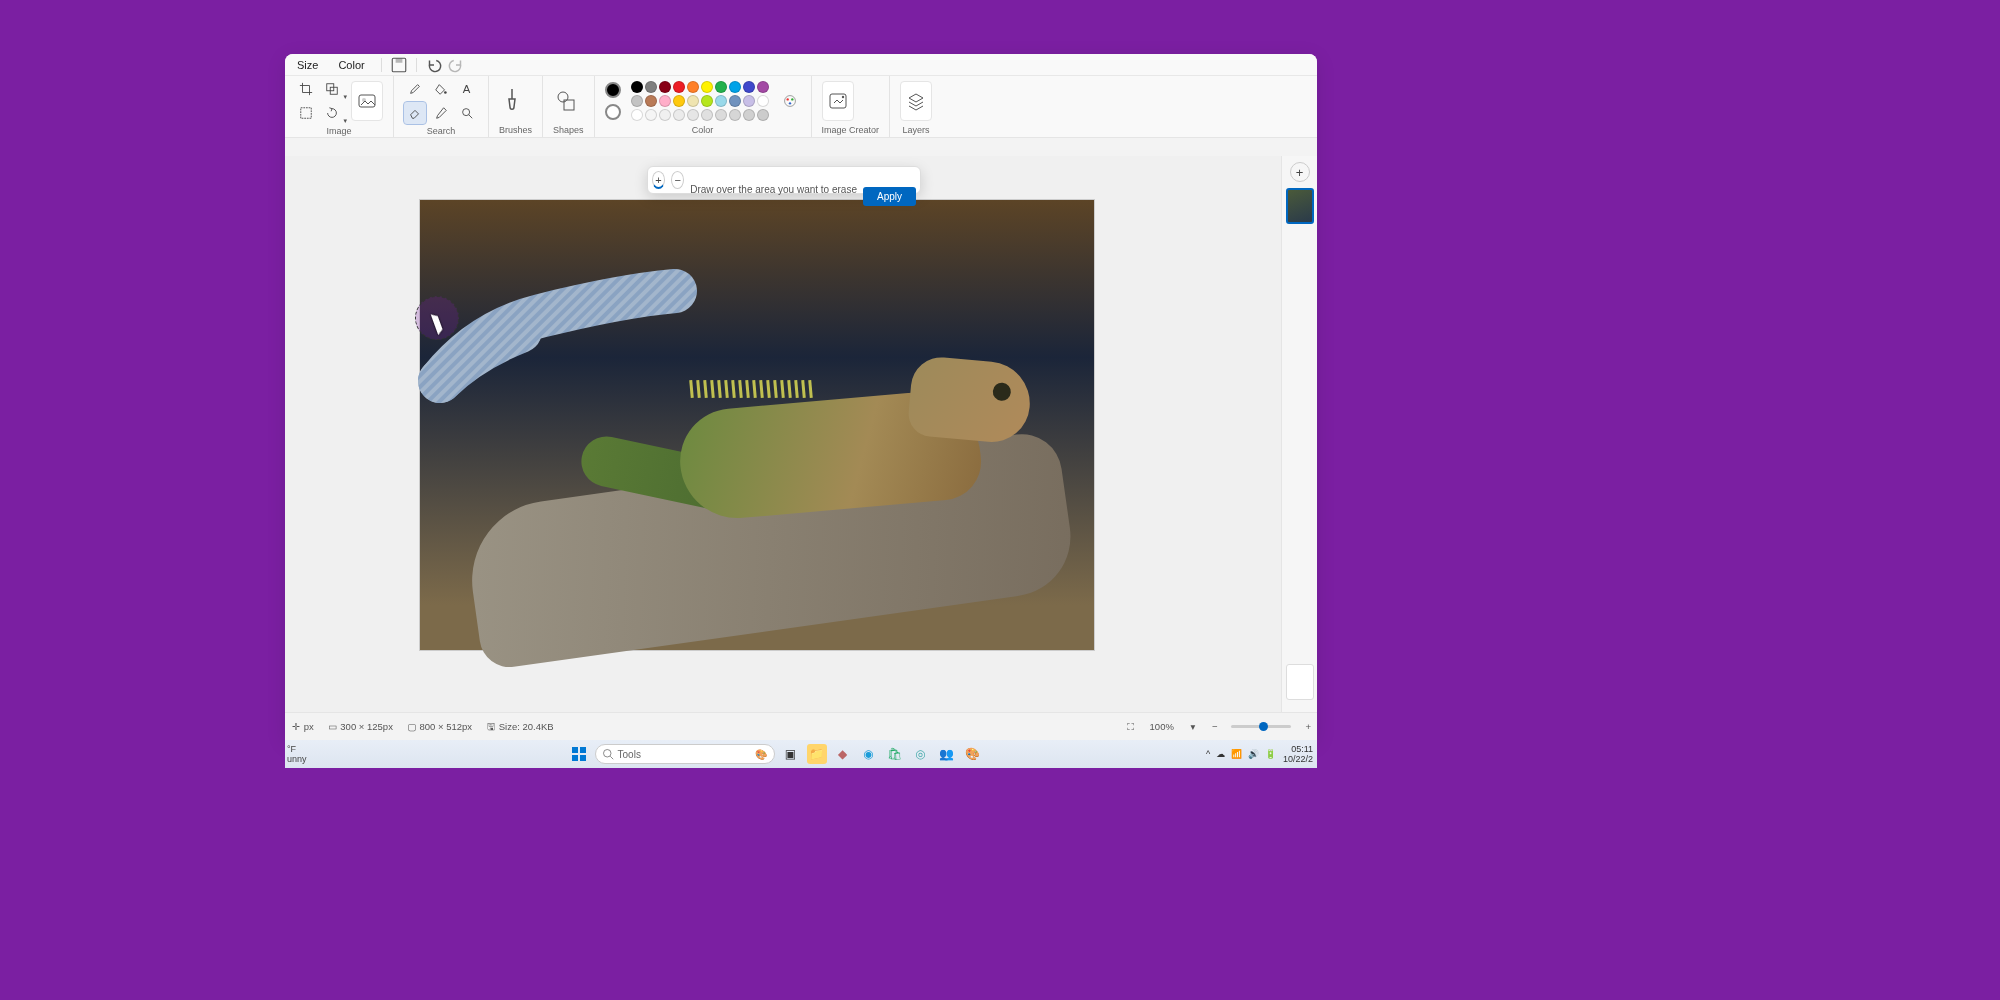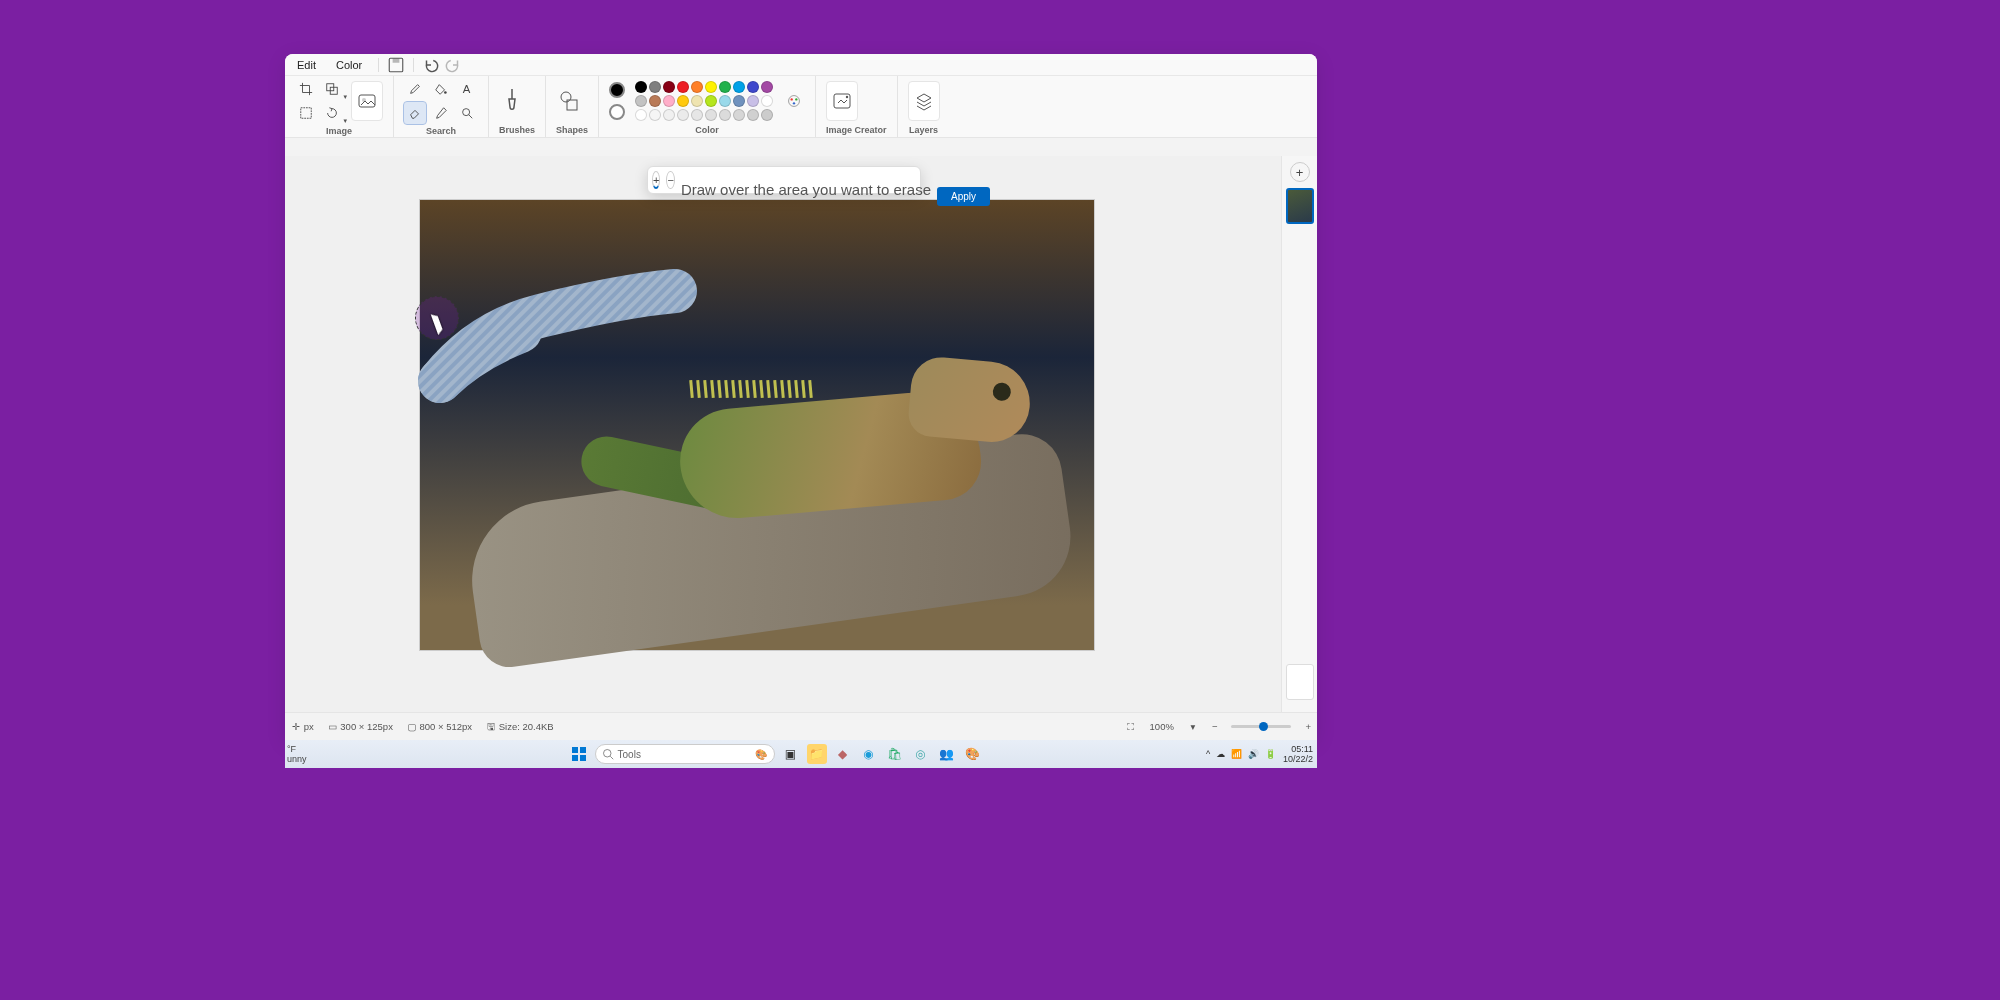--- a/index.html
+++ b/index.html
@@ -8,21 +8,21 @@
   .titlebar { height: 18px; background: #f9f9f9; display: flex; align-items: center; font-size: 10px; color: #222; padding-left: 4px; position: relative; }
   .titlebar .winctrls { position: absolute; right: 0; top: 0; display: flex; }
   .titlebar .winctrls div { width: 28px; height: 18px; display:flex; align-items:center; justify-content:center; font-size:10px; color:#333; }
   .menubar { height: 22px; background:#f9f9f9; display:flex; align-items:center; font-size:11px; color:#222; gap:4px; padding-left:4px; border-bottom:1px solid #e8e8e8;}
   .menubar .mitem { padding: 2px 8px; border-radius:3px; }
   .menubar .sep { width:1px; height:14px; background:#ddd; margin:0 4px; }
   .menubar .micon { width:18px; height:18px; display:flex; align-items:center; justify-content:center; color:#555;}
   .ribbon { height: 62px; background:#f9f9f9; display:flex; align-items:stretch; border-bottom:1px solid #e5e5e5; padding:0 4px;}
   .rgroup { display:flex; flex-direction:column; padding:2px 6px 0 6px; }
   .rgroup .rbody { flex:1; display:flex; align-items:center; gap:4px; }
-  .rgroup .rlabel { font-size:9px; color:#666; text-align:center; height:14px; line-height:14px;font-weight:bold;}
+  .rgroup .rlabel { font-size:9px; color:#666; text-align:center; height:14px; line-height:14px;}
   .rgroup.vline { border-left:1px solid #e3e3e3; padding-left:10px; margin-left:4px;}
   .ibtn { width:22px; height:22px; display:flex; align-items:center; justify-content:center; border-radius:3px; color:#444; position:relative;}
   .ibtn.active { background:#dde7f5; outline:1px solid #aac1e5;}
   .ibtn svg { width:14px; height:14px; }
   .col2 { display:flex; flex-direction:column; gap:2px;}
   .dropcaret { position:absolute; bottom:-1px; right:-4px; font-size:7px; color:#555;}
   .bigbtn { width:32px; height:40px; border:1px solid #e5e5e5; border-radius:4px; background:#fff; display:flex; align-items:center; justify-content:center; color:#555;}
   .palette { display:flex; flex-direction:column; gap:2px; }
   .palrow { display:flex; gap:2px; }
   .sw { width:12px; height:12px; border-radius:50%; border:1px solid rgba(0,0,0,0.15);}
@@ -37,21 +37,21 @@
   .iguana .tail { position:absolute; left:-40px; top:130px; width:180px; height:50px; background:linear-gradient(90deg,#5a7a35,#4a6a30); border-radius:30px; transform:rotate(12deg);}
   .iguana .spines { position:absolute; left:70px; top:60px; width:280px; height:30px; }
   .iguana .spines span{display:inline-block;width:3px;height:18px;background:#c0c050;margin-right:4px;transform:rotate(-5deg);}
   .erasemark { position:absolute; left:135px; top:115px; width:260px; height:120px; overflow:visible;}
   .erasemark svg { width:100%; height:100%; overflow:visible;}
   .cursor-circle { position:absolute; left:130px; top:140px; width:44px; height:44px; border:1px dashed #333; border-radius:50%; background:rgba(123,31,162,0.25);}
   .cursor-circle::after{content:'';position:absolute;left:50%;top:50%;width:10px;height:14px;border-left:6px solid #fff;border-top:4px solid transparent;border-bottom:4px solid transparent;transform:translate(-3px,-7px) rotate(-20deg);filter:drop-shadow(0 0 1px #000);}
   .toolpop { position:absolute; left:362px; top:10px; width:274px; height:28px; background:#fff; border:1px solid #ddd; border-radius:6px; box-shadow:0 4px 14px rgba(0,0,0,0.15); display:flex; align-items:center; padding:0 4px; gap:6px; font-size:10px;}
   .toolpop .zbtn { width:18px;height:18px;border:1px solid #ccc;border-radius:50%;display:flex;align-items:center;justify-content:center;font-size:11px;color:#444;}
   .toolpop .zbtn.active{border-bottom:2px solid #0067c0;}
-  .toolpop .hint{flex:1;color:#555;font-size:15px;white-space:nowrap;margin-top:19px;}
+  .toolpop .hint{flex:1;color:#555;font-size:10px;white-space:nowrap;margin-top:19px;}
   .toolpop .apply{background:#0067c0;color:#fff;padding:4px 14px;border-radius:3px;font-size:10px;margin-top:32px;}
   .layerspanel { position:absolute; right:0; top:102px; width:36px; bottom:28px; background:#f6f6f6; border-left:1px solid #e5e5e5;}
   .layerspanel .addbtn{width:20px;height:20px;border:1px solid #ccc;border-radius:50%;margin:6px auto;display:flex;align-items:center;justify-content:center;font-size:13px;color:#444;}
   .layerspanel .thumb{width:28px;height:36px;margin:4px auto;border:2px solid #0067c0;border-radius:3px;background:linear-gradient(160deg,#4a5a3a,#2a3a4a);}
   .layerspanel .blank{width:28px;height:36px;margin:4px auto;border:1px solid #ddd;border-radius:3px;background:#fff;position:absolute;bottom:8px;left:4px;}
   .statusbar { position:absolute; bottom:0; left:0; right:0; height:28px; background:#f3f3f3; border-top:1px solid #e5e5e5; display:flex; align-items:center; font-size:9.5px; color:#555; padding:0 6px; gap:14px;}
   .statusbar .spacer{flex:1;}
   .statusbar .zslider{width:60px;height:3px;background:#ccc;border-radius:2px;position:relative;}
   .statusbar .zslider::after{content:'';position:absolute;left:28px;top:-3px;width:9px;height:9px;background:#0067c0;border-radius:50%;}
   .sicon{width:10px;height:10px;display:inline-flex;align-items:center;justify-content:center;}
@@ -63,21 +63,21 @@
   .taskbar .tray{display:flex;align-items:center;gap:6px;padding-right:4px;font-size:9px;color:#333;}
   .taskbar .clock{text-align:right;line-height:10px;}
 </style>
 </head>
 <body>
 
 <div class="outer">
 
 
   <div class="menubar">
-    <div class="mitem">Edit</div>
+    <div class="mitem">Size</div>
     <div class="mitem">Color</div>
     <div class="sep"></div>
     <div class="micon">
       <svg viewBox="0 0 16 16">
           <rect x="2" y="2" width="12" height="12" rx="1" fill="none" stroke="currentColor"></rect>
           <rect x="5" y="2" width="6" height="4" fill="currentColor" opacity="0.4"></rect>
         </svg>
     </div>
     <div class="sep"></div>
     <div class="micon">

